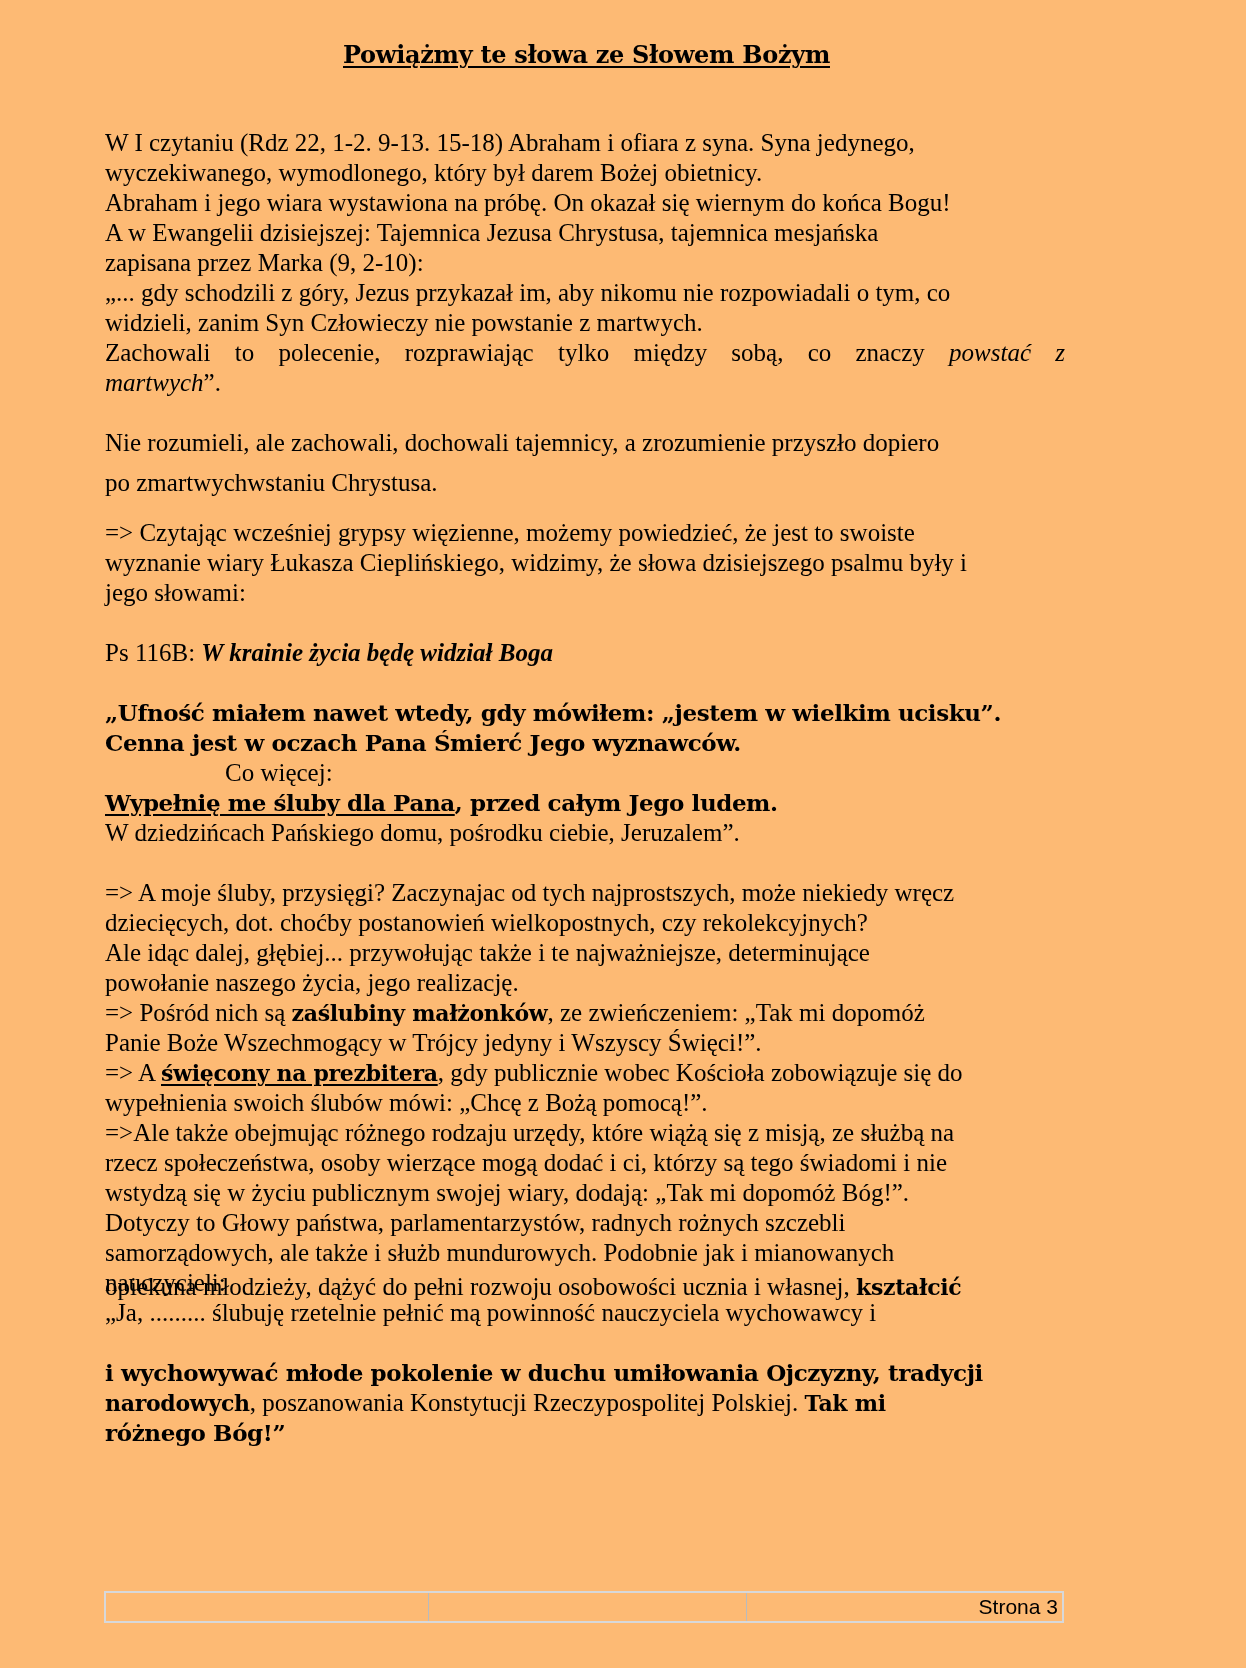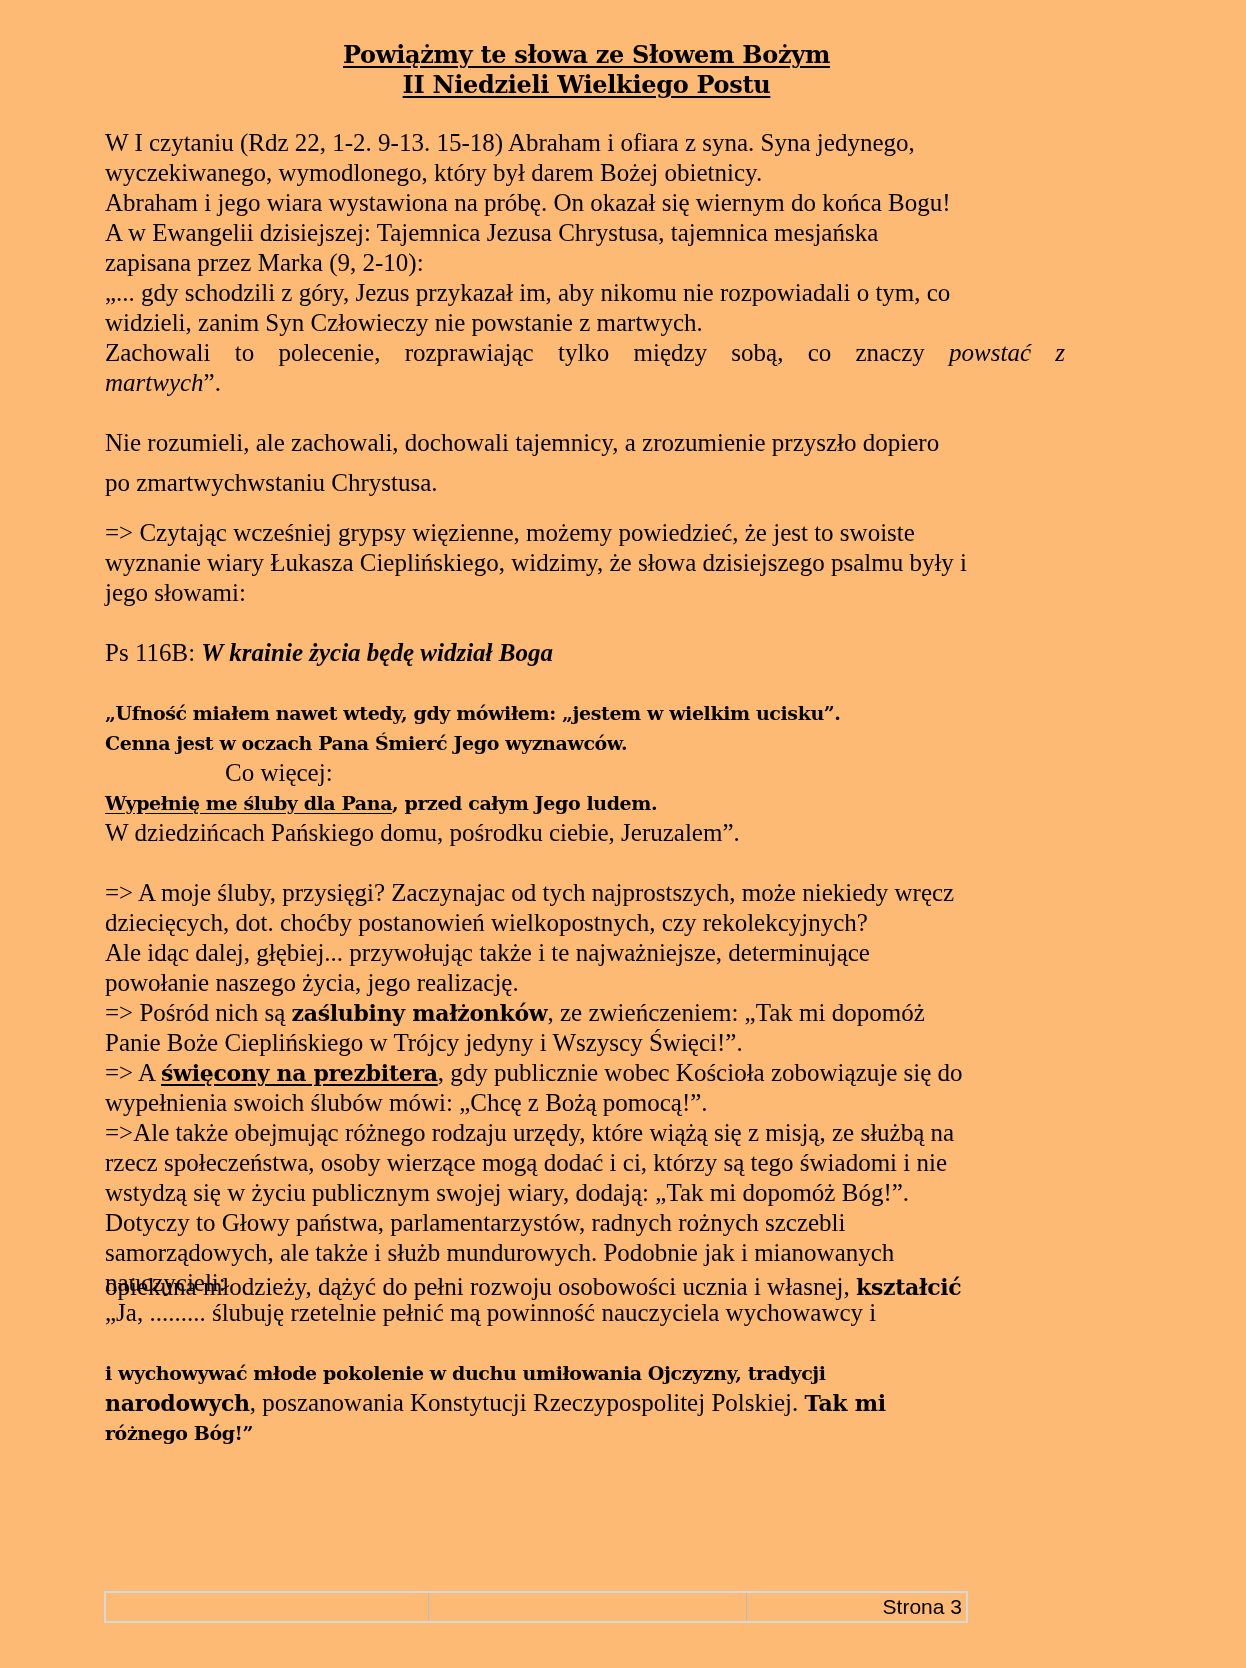--- a/index.html
+++ b/index.html
@@ -17,38 +17,37 @@
   }
   .line {
     position: absolute; left: 105px; white-space: nowrap;
     font-family: "Liberation Serif", "DejaVu Serif", serif;
     font-size: 25px; line-height: 30px; letter-spacing: 0px;
   }
   .line.justify { width: 960px; text-align: justify; text-align-last: justify; }
   .line .b { font-weight: bold; }
   .line .i { font-style: italic; }
   .line .u { text-decoration: underline; text-underline-offset: 3px; }
-  .line.bigbold { font-family: "DejaVu Serif", serif; font-size: 19px; letter-spacing: -0.4px; }
+  .line.bigbold { font-family: "DejaVu Serif", serif; font-size: 23px; letter-spacing: -0.4px; }
   .line.sans-serif-bold .b { font-family: "DejaVu Serif", serif; font-size: 22px; letter-spacing: -0.3px; }
   .footer {
-    position: absolute; left: 104px; top: 1591px; width: 864px; height: 32px;
+    position: absolute; left: 104px; top: 1591px; width: 960px; height: 32px;
     border: 2px solid #d7d8da; box-sizing: border-box; display: flex;
   }
   .footer-cell { height: 100%; box-sizing: border-box; }
   .footer-cell.c1 { width: 323px; border-right: 1px solid #b9bbbe; }
   .footer-cell.c2 { width: 318px; border-right: 1px solid #b9bbbe; }
   .footer-cell.c3 { flex: 1; text-align: right; padding-right: 4px;
     font-family: "Liberation Sans", sans-serif; font-size: 21px; line-height: 28px; }
 </style>
 </head>
 <body>
 
 <div class="page">
   <div class="title" style="top:40px">Powiążmy te słowa ze Słowem Bożym </div>
-  <div class="title" style="top:70px">II Niedzieli Wielkiego Postu</div>
 
   <div id="body-lines">
       <div class="line" style="top: 128px;"><span class="">W I czytaniu (Rdz 22, 1-2. 9-13. 15-18) Abraham i ofiara z syna. Syna jedynego,</span></div>
       <div class="line" style="top: 158px;"><span class="">wyczekiwanego, wymodlonego, który był darem Bożej obietnicy.</span></div>
       <div class="line" style="top: 188px;"><span class="">Abraham i jego wiara wystawiona na próbę. On okazał się wiernym do końca Bogu!</span></div>
       <div class="line" style="top: 218px;"><span class="">A w Ewangelii dzisiejszej: Tajemnica Jezusa Chrystusa, tajemnica mesjańska</span></div>
       <div class="line" style="top: 248px;"><span class="">zapisana przez Marka (9, 2-10):</span></div>
       <div class="line" style="top: 278px;"><span class="">„... gdy schodzili z góry, Jezus przykazał im, aby nikomu nie rozpowiadali o tym, co</span></div>
       <div class="line" style="top: 308px;"><span class="">widzieli, zanim Syn Człowieczy nie powstanie z martwych.</span></div>
       <div class="line justify" style="top: 338px;"><span class="">Zachowali to polecenie, rozprawiając tylko między sobą, co znaczy </span><span class="i">powstać z</span></div>
@@ -62,21 +61,21 @@
       <div class="line bigbold" style="top: 698px;"><span class="b">„Ufność miałem nawet wtedy, gdy mówiłem: „jestem w wielkim ucisku”.</span></div>
       <div class="line bigbold" style="top: 728px;"><span class="b">Cenna jest w oczach Pana Śmierć Jego wyznawców.</span></div>
       <div class="line" style="top: 758px; left: 177px; margin-left: 48px;"><span class="">Co więcej:</span></div>
       <div class="line bigbold" style="top: 788px;"><span class="b u">Wypełnię me śluby dla Pana</span><span class="b">, przed całym Jego ludem.</span></div>
       <div class="line" style="top: 818px;"><span class="">W dziedzińcach Pańskiego domu, pośrodku ciebie, Jeruzalem”.</span></div>
       <div class="line" style="top: 878px;"><span class="">=&gt; A moje śluby, przysięgi? Zaczynajac od tych najprostszych, może niekiedy wręcz</span></div>
       <div class="line" style="top: 908px;"><span class="">dziecięcych, dot. choćby postanowień wielkopostnych, czy rekolekcyjnych?</span></div>
       <div class="line" style="top: 938px;"><span class="">Ale idąc dalej, głębiej... przywołując także i te najważniejsze, determinujące</span></div>
       <div class="line" style="top: 968px;"><span class="">powołanie naszego życia, jego realizację.</span></div>
       <div class="line sans-serif-bold" style="top: 998px;"><span class="">=&gt; Pośród nich są </span><span class="b">zaślubiny małżonków</span><span class="">, ze zwieńczeniem: „Tak mi dopomóż</span></div>
-      <div class="line" style="top: 1028px;"><span class="">Panie Boże Cieplińskiego w Trójcy jedyny i Wszyscy Święci!”.</span></div>
+      <div class="line" style="top: 1028px;"><span class="">Panie Boże Wszechmogący w Trójcy jedyny i Wszyscy Święci!”.</span></div>
       <div class="line sans-serif-bold" style="top: 1058px;"><span class="">=&gt; A </span><span class="b u">święcony na prezbitera</span><span class="">, gdy publicznie wobec Kościoła zobowiązuje się do</span></div>
       <div class="line" style="top: 1088px;"><span class="">wypełnienia swoich ślubów mówi: „Chcę z Bożą pomocą!”.</span></div>
       <div class="line" style="top: 1118px;"><span class="">=&gt;Ale także obejmując różnego rodzaju urzędy, które wiążą się z misją, ze służbą na</span></div>
       <div class="line" style="top: 1148px;"><span class="">rzecz społeczeństwa, osoby wierzące mogą dodać i ci, którzy są tego świadomi i nie</span></div>
       <div class="line" style="top: 1178px;"><span class="">wstydzą się w życiu publicznym swojej wiary, dodają: „Tak mi dopomóż Bóg!”.</span></div>
       <div class="line" style="top: 1208px;"><span class="">Dotyczy to Głowy państwa, parlamentarzystów, radnych rożnych szczebli</span></div>
       <div class="line" style="top: 1238px;"><span class="">samorządowych, ale także i służb mundurowych. Podobnie jak i mianowanych</span></div>
       <div class="line" style="top: 1268px;"><span class="">nauczycieli:</span></div>
       <div class="line" style="top: 1298px;"><span class="">„Ja, ......... ślubuję rzetelnie pełnić mą powinność nauczyciela wychowawcy i</span></div>
       <div class="line sans-serif-bold" style="top: 1264px; margin-top: 8px;"><span class="">opiekuna młodzieży, dążyć do pełni rozwoju osobowości ucznia i własnej, </span><span class="b">kształcić</span></div>

